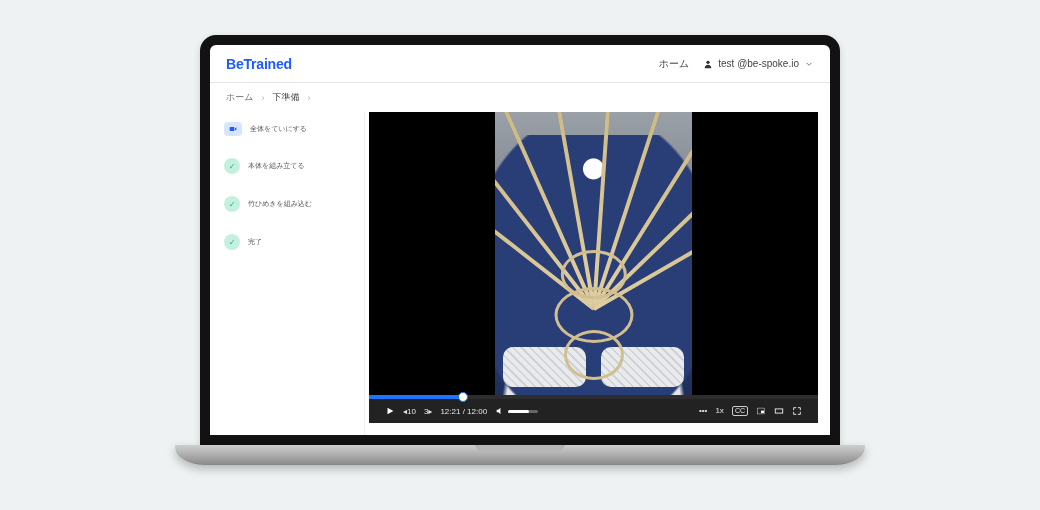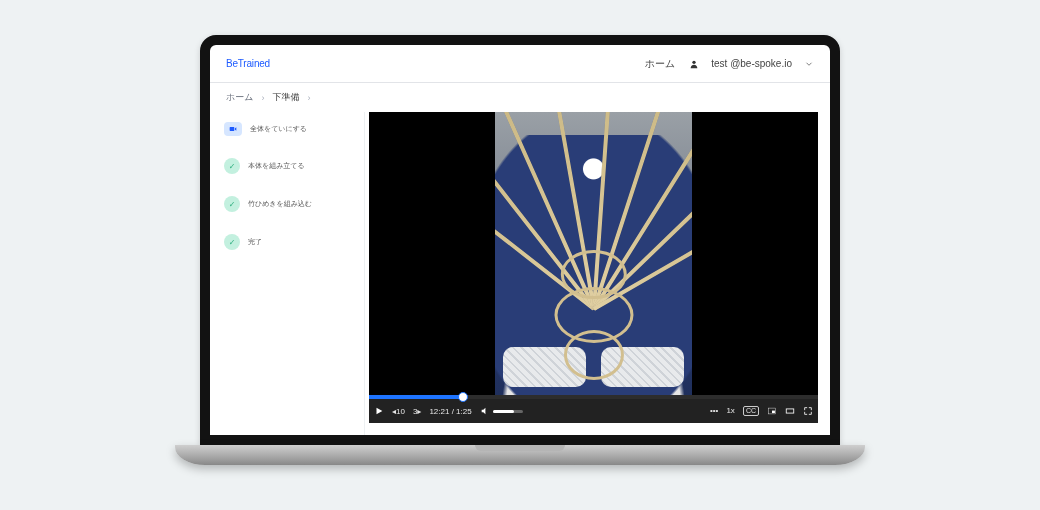--- a/index.html
+++ b/index.html
@@ -44,23 +44,23 @@
     background: #b5b5b5;
     border-radius: 0 0 6px 6px;
   }
   .app { display:flex; flex-direction:column; height:100%; width:100%; font-size:10px; color:#333; }
   .header {
     height: 38px;
     display:flex; align-items:center; justify-content:space-between;
     padding: 0 16px;
     border-bottom: 1px solid #e2e4e8;
   }
-  .logo { color:#1e5bff; font-weight:400; font-size:10px; letter-spacing:-0.2px; }
+  .logo { color:#1e5bff; font-weight:700; font-size:14px; letter-spacing:-0.2px; }
   .header-right { display:flex; align-items:center; gap:14px; color:#444; }
-  .user-chip { display:flex; align-items:center; gap:12px; cursor:pointer; }
+  .user-chip { display:flex; align-items:center; gap:5px; cursor:pointer; }
   .breadcrumb {
     display:flex; align-items:center; gap:8px;
     padding: 8px 16px;
     color:#707682; font-size:9px;
   }
   .breadcrumb .sep { color:#aab0bd; }
   .content { flex:1; display:flex; overflow:hidden; }
   .sidebar {
     width: 155px;
     border-right: 1px solid #edf0f2;
@@ -146,21 +146,21 @@
   .progress .fill {
     position:absolute; left:0; top:0; bottom:0; width:21%;
     background:#1e74ff;
   }
   .progress .knob {
     position:absolute; top:50%; left:21%; transform:translate(-50%,-50%);
     width:10px; height:10px; border-radius:50%; background:#fff; border:1px solid #1e74ff;
   }
   .controls {
     height:24px; background:#222; color:#e6e6e6;
-    display:flex; align-items:center; gap:10px; padding:0 5px;
+    display:flex; align-items:center; gap:10px; padding:0 16px;
     font-size:8px;
   }
   .controls .left, .controls .right { display:flex; align-items:center; gap:8px; }
   .controls .right { margin-left:auto; }
   .ctrl { display:flex; align-items:center; gap:3px; cursor:pointer; color:#e6e6e6; }
   .icon-svg { width:10px; height:10px; display:block; }
   .ccbox { border:1px solid #ccc; padding:0 2px; border-radius:2px; font-size:7px; line-height:1.2; }
   .vol { width:30px; height:3px; background:#666; position:relative; border-radius:2px; }
   .vol::before { content:""; position:absolute; left:0; top:0; bottom:0; width:70%; background:#fff; border-radius:2px; }
   .chev { font-size:8px; }
@@ -252,21 +252,21 @@
             <div class="controls">
               <div class="left">
                 <span class="ctrl">
                   <svg class="icon-svg" viewBox="0 0 24 24">
                       <path d="M6 4l14 8-14 8z" fill="#fff"></path>
                     </svg>
                 </span>
                 <span class="ctrl">◂10</span>
                 <span class="ctrl">3▸</span>
                 <span>
-                  <span>12:21</span><span> / </span><span>1:25</span>
+                  <span>12:21</span><span> / </span><span>12:00</span>
                 </span>
                 <span class="ctrl">
                   <svg class="icon-svg" viewBox="0 0 24 24">
                       <path d="M4 9v6h4l5 5V4L8 9H4z" fill="#fff"></path>
                     </svg>
                   <span class="vol"></span>
                 </span>
               </div>
               <div class="right">
                 <span class="ctrl">•••</span>

